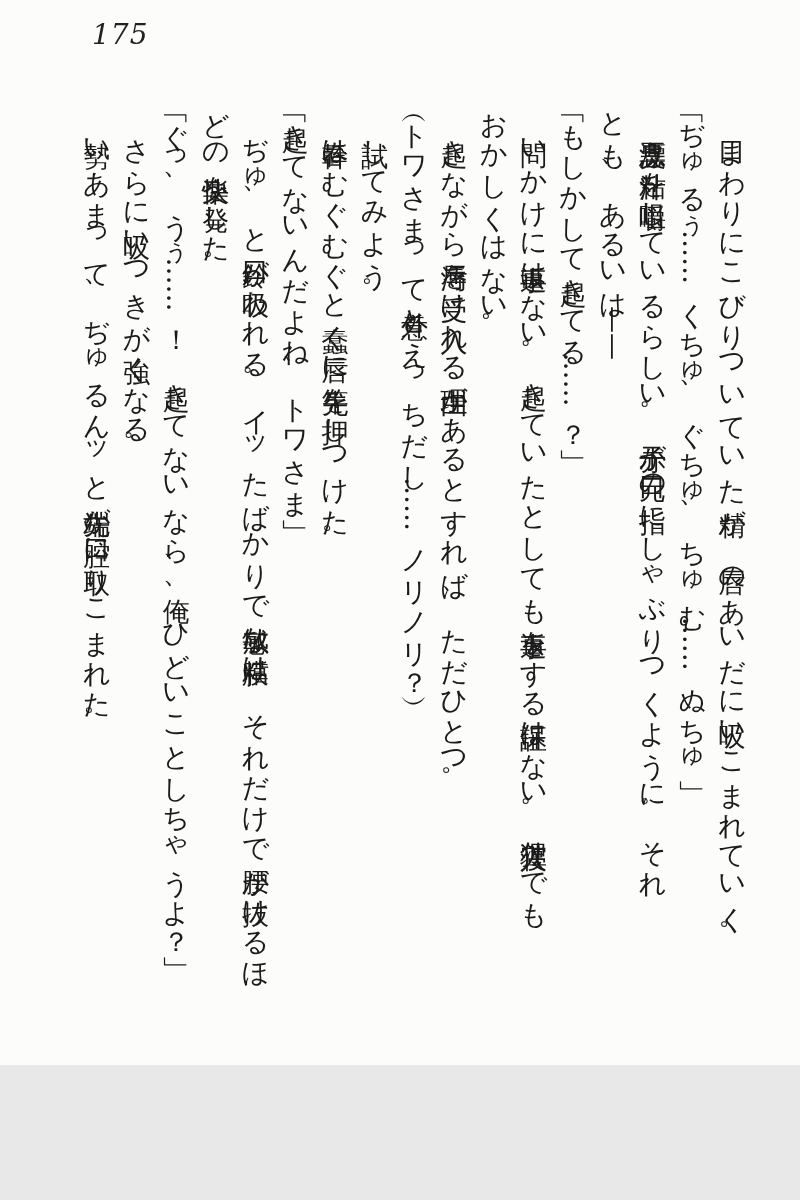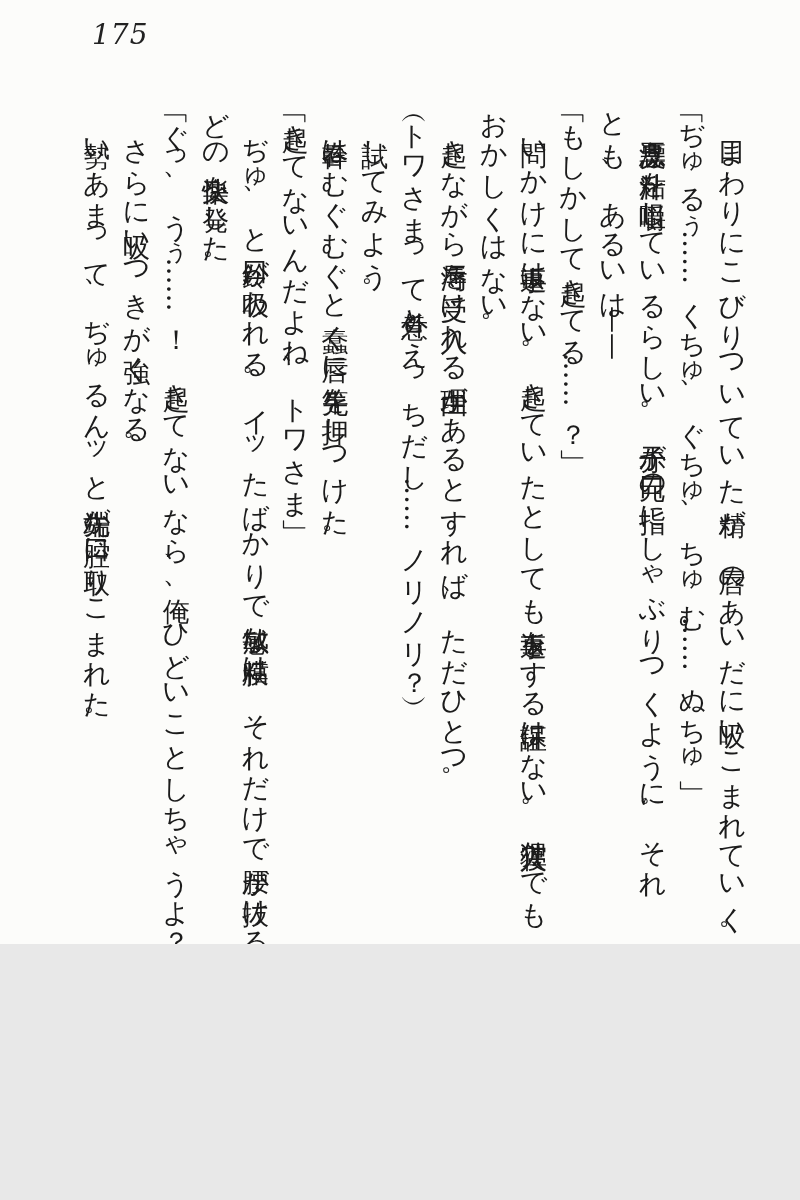--- a/index.html
+++ b/index.html
@@ -3,21 +3,21 @@
 <meta charset="utf-8">
 <style>
   html, body {
     margin: 0;
     padding: 0;
     background: #e8e8e8;
   }
   .book-page {
     position: relative;
     width: 800px;
-    height: 944px;
+    height: 1065px;
     background: #fcfcfa;
     overflow: hidden;
     font-family: "DejaVu Serif", "Liberation Serif", serif;
     color: #1b1b1b;
   }
   .page-number {
     position: absolute;
     top: 18px;
     left: 92px;
     font-size: 28px;

